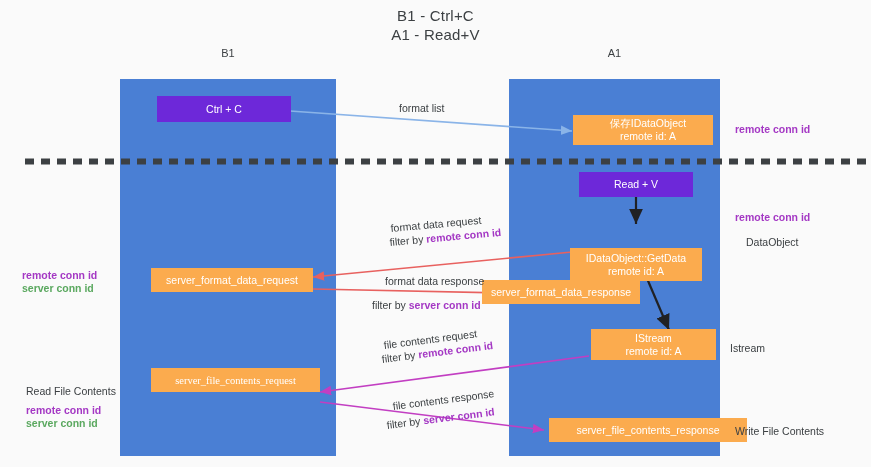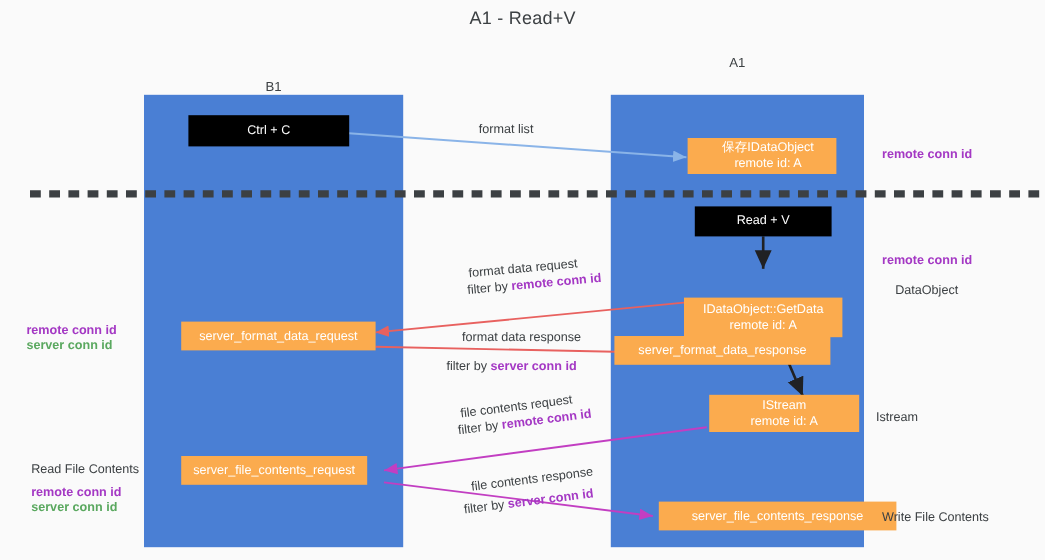--- a/index.html
+++ b/index.html
@@ -29,40 +29,41 @@
   
   .lane{position:absolute;background:#4a7fd4;}
 
   
   .box{
     position:absolute;box-sizing:border-box;
     display:flex;align-items:center;justify-content:center;
     text-align:center;color:#ffffff;font-size:10.5px;line-height:13px;
     padding:2px 4px;
   }
-  .box.green{background:#000000;}
+  .box.green{background:#6d28d9;}
   .box.orange{background:#fbab4e;}
 
   
   .lbl{position:absolute;font-size:10.5px;line-height:13px;color:#3c4043;white-space:nowrap;}
   .lbl.purple{color:#a438c4;font-weight:bold;}
   .lbl.green{color:#5aa85f;font-weight:bold;}
   .lbl.rot{transform-origin:left top;}
   .lbl b.purple{color:#a438c4;}
 </style>
 </head>
 <body>
 
 <div id="stage">
 
   <div class="title">
+    <div>B1 - Ctrl+C</div>
     <div>A1 - Read+V</div>
   </div>
 
-  <div class="col-head" style="left:120px;top:47px;width:216px;margin-top:20px;">
+  <div class="col-head" style="left:120px;top:47px;width:216px;">
     <div>B1</div>
   </div>
   <div class="col-head" style="left:509px;top:47px;width:211px;">
     <div>A1</div>
   </div>
 
   <div class="lane" style="left:120px;top:79px;width:216px;height:377px;"></div>
   <div class="lane" style="left:509px;top:79px;width:211px;height:377px;"></div>
 
   <svg class="layer" viewBox="0 0 871 467" xmlns="http://www.w3.org/2000/svg">
@@ -95,48 +96,48 @@
 
     <line x1="589" y1="356" x2="320" y2="392" stroke="#c23ec2" stroke-width="1.6" marker-end="url(#ah-mag)"></line>
 
     <line x1="320" y1="402" x2="544" y2="430" stroke="#c23ec2" stroke-width="1.6" marker-end="url(#ah-mag)"></line>
   </svg>
 
   <div class="box green" style="left:157px;top:96px;width:134px;height:26px;">
     <span>Ctrl + C</span>
   </div>
 
-  <div class="box orange" style="left:573px;top:115px;width:124px;height:30px;flex-direction:column;padding-left:14px;">
+  <div class="box orange" style="left:573px;top:115px;width:140px;height:30px;flex-direction:column;padding-left:14px;">
     <span>保存IDataObject</span>
     <span>remote id: A</span>
   </div>
 
   <div class="box green" style="left:579px;top:172px;width:114px;height:25px;">
     <span>Read + V</span>
   </div>
 
   <div class="box orange" style="left:570px;top:228px;width:132px;height:33px;flex-direction:column;margin-top:20px;">
     <span>IDataObject::GetData</span>
     <span>remote id: A</span>
   </div>
 
   <div class="box orange" style="left:151px;top:268px;width:162px;height:24px;">
     <span>server_format_data_request</span>
   </div>
 
-  <div class="box orange" style="left:512px;top:280px;width:180px;height:24px;">
+  <div class="box orange" style="left:482px;top:280px;width:158px;height:24px;">
     <span>server_format_data_response</span>
   </div>
 
   <div class="box orange" style="left:591px;top:329px;width:125px;height:31px;flex-direction:column;">
     <span>IStream</span>
     <span>remote id: A</span>
   </div>
 
-  <div class="box orange" style="left:151px;top:380px;width:155px;height:24px;">
+  <div class="box orange" style="left:151px;top:368px;width:169px;height:24px;font-family:Liberation Serif, serif;">
     <span>server_file_contents_request</span>
   </div>
 
   <div class="box orange" style="left:549px;top:418px;width:198px;height:24px;">
     <span>server_file_contents_response</span>
   </div>
 
   <div class="lbl" style="left:399px;top:102px;">format list</div>
 
   <div class="lbl rot" style="left:390px;top:222px;transform:rotate(-5.2deg);">format data request</div>

